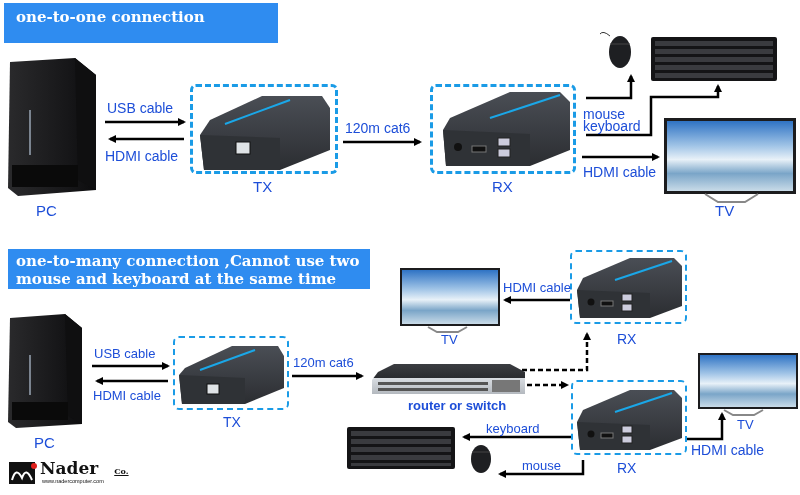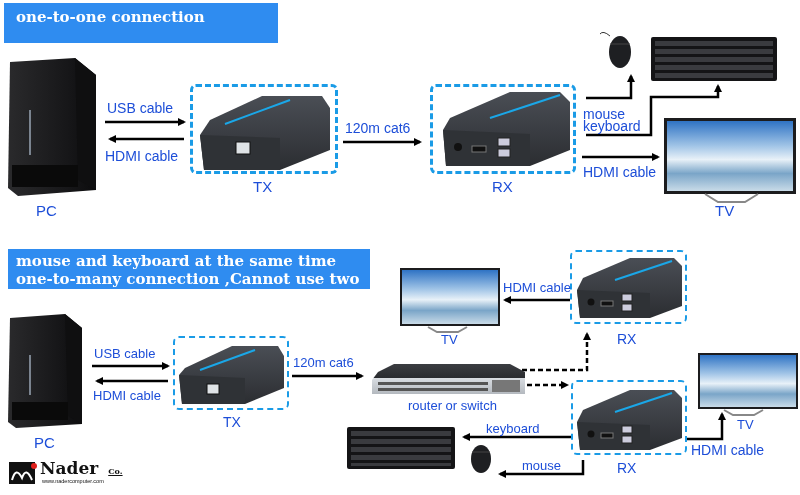--- a/index.html
+++ b/index.html
@@ -201,35 +201,35 @@
 <div class="lbl" style="left:105px;top:148px;">HDMI cable</div>
 <div class="lbl" style="left:253px;top:178px;font-size:15px;">TX</div>
 <div class="lbl" style="left:345px;top:120px;">120m cat6</div>
 <div class="lbl" style="left:492px;top:178px;font-size:15px;">RX</div>
 <div class="lbl" style="left:583px;top:106px;">mouse</div>
 <div class="lbl" style="left:583px;top:118px;">keyboard</div>
 <div class="lbl" style="left:583px;top:164px;">HDMI cable</div>
 <div class="lbl" style="left:715px;top:202px;font-size:15px;">TV</div>
 
 <div class="hdr hdr2">
+  <div>one-to-many connection ,Cannot use two</div>
   <div>mouse and keyboard at the same time</div>
-  <div>one-to-many connection ,Cannot use two</div>
 </div>
 
 <div class="lbl" style="left:34px;top:434px;font-size:15px;">PC</div>
 <div class="lbl lbl-sm" style="left:94px;top:346px;">USB cable</div>
 <div class="lbl lbl-sm" style="left:93px;top:388px;">HDMI cable</div>
 <div class="lbl lbl-sm" style="left:223px;top:414px;font-size:14px;">TX</div>
 <div class="lbl lbl-sm" style="left:293px;top:355px;">120m cat6</div>
-<div class="lbl lbl-sm" style="left:408px;top:398px;">router or switch</div>
+<div class="lbl lbl-sm" style="left:408px;top:398px;font-weight:bold;">router or switch</div>
 <div class="lbl lbl-sm" style="left:503px;top:280px;">HDMI cable</div>
 <div class="lbl lbl-sm" style="left:441px;top:332px;">TV</div>
 <div class="lbl" style="left:617px;top:331px;">RX</div>
 <div class="lbl" style="left:617px;top:460px;">RX</div>
 <div class="lbl lbl-sm" style="left:737px;top:417px;">TV</div>
 <div class="lbl" style="left:691px;top:442px;">HDMI cable</div>
 <div class="lbl lbl-sm" style="left:486px;top:421px;">keyboard</div>
 <div class="lbl lbl-sm" style="left:522px;top:458px;">mouse</div>
 
 <div class="abs" style="left:40px;top:460px;font-family:'DejaVu Serif',serif;font-weight:bold;font-size:17px;line-height:17px;">
-  <span>Nader</span><span style="font-size:8px;margin-left:10px;text-decoration:underline;">Co.</span>
+  <span>Nader</span><span style="font-size:8px;margin-left:16px;text-decoration:underline;">Co.</span>
 </div>
 <div class="abs" style="left:42px;top:478px;font-size:5.5px;font-family:'Liberation Sans',sans-serif;">www.nadercomputer.com</div>
 
 </body></html>

